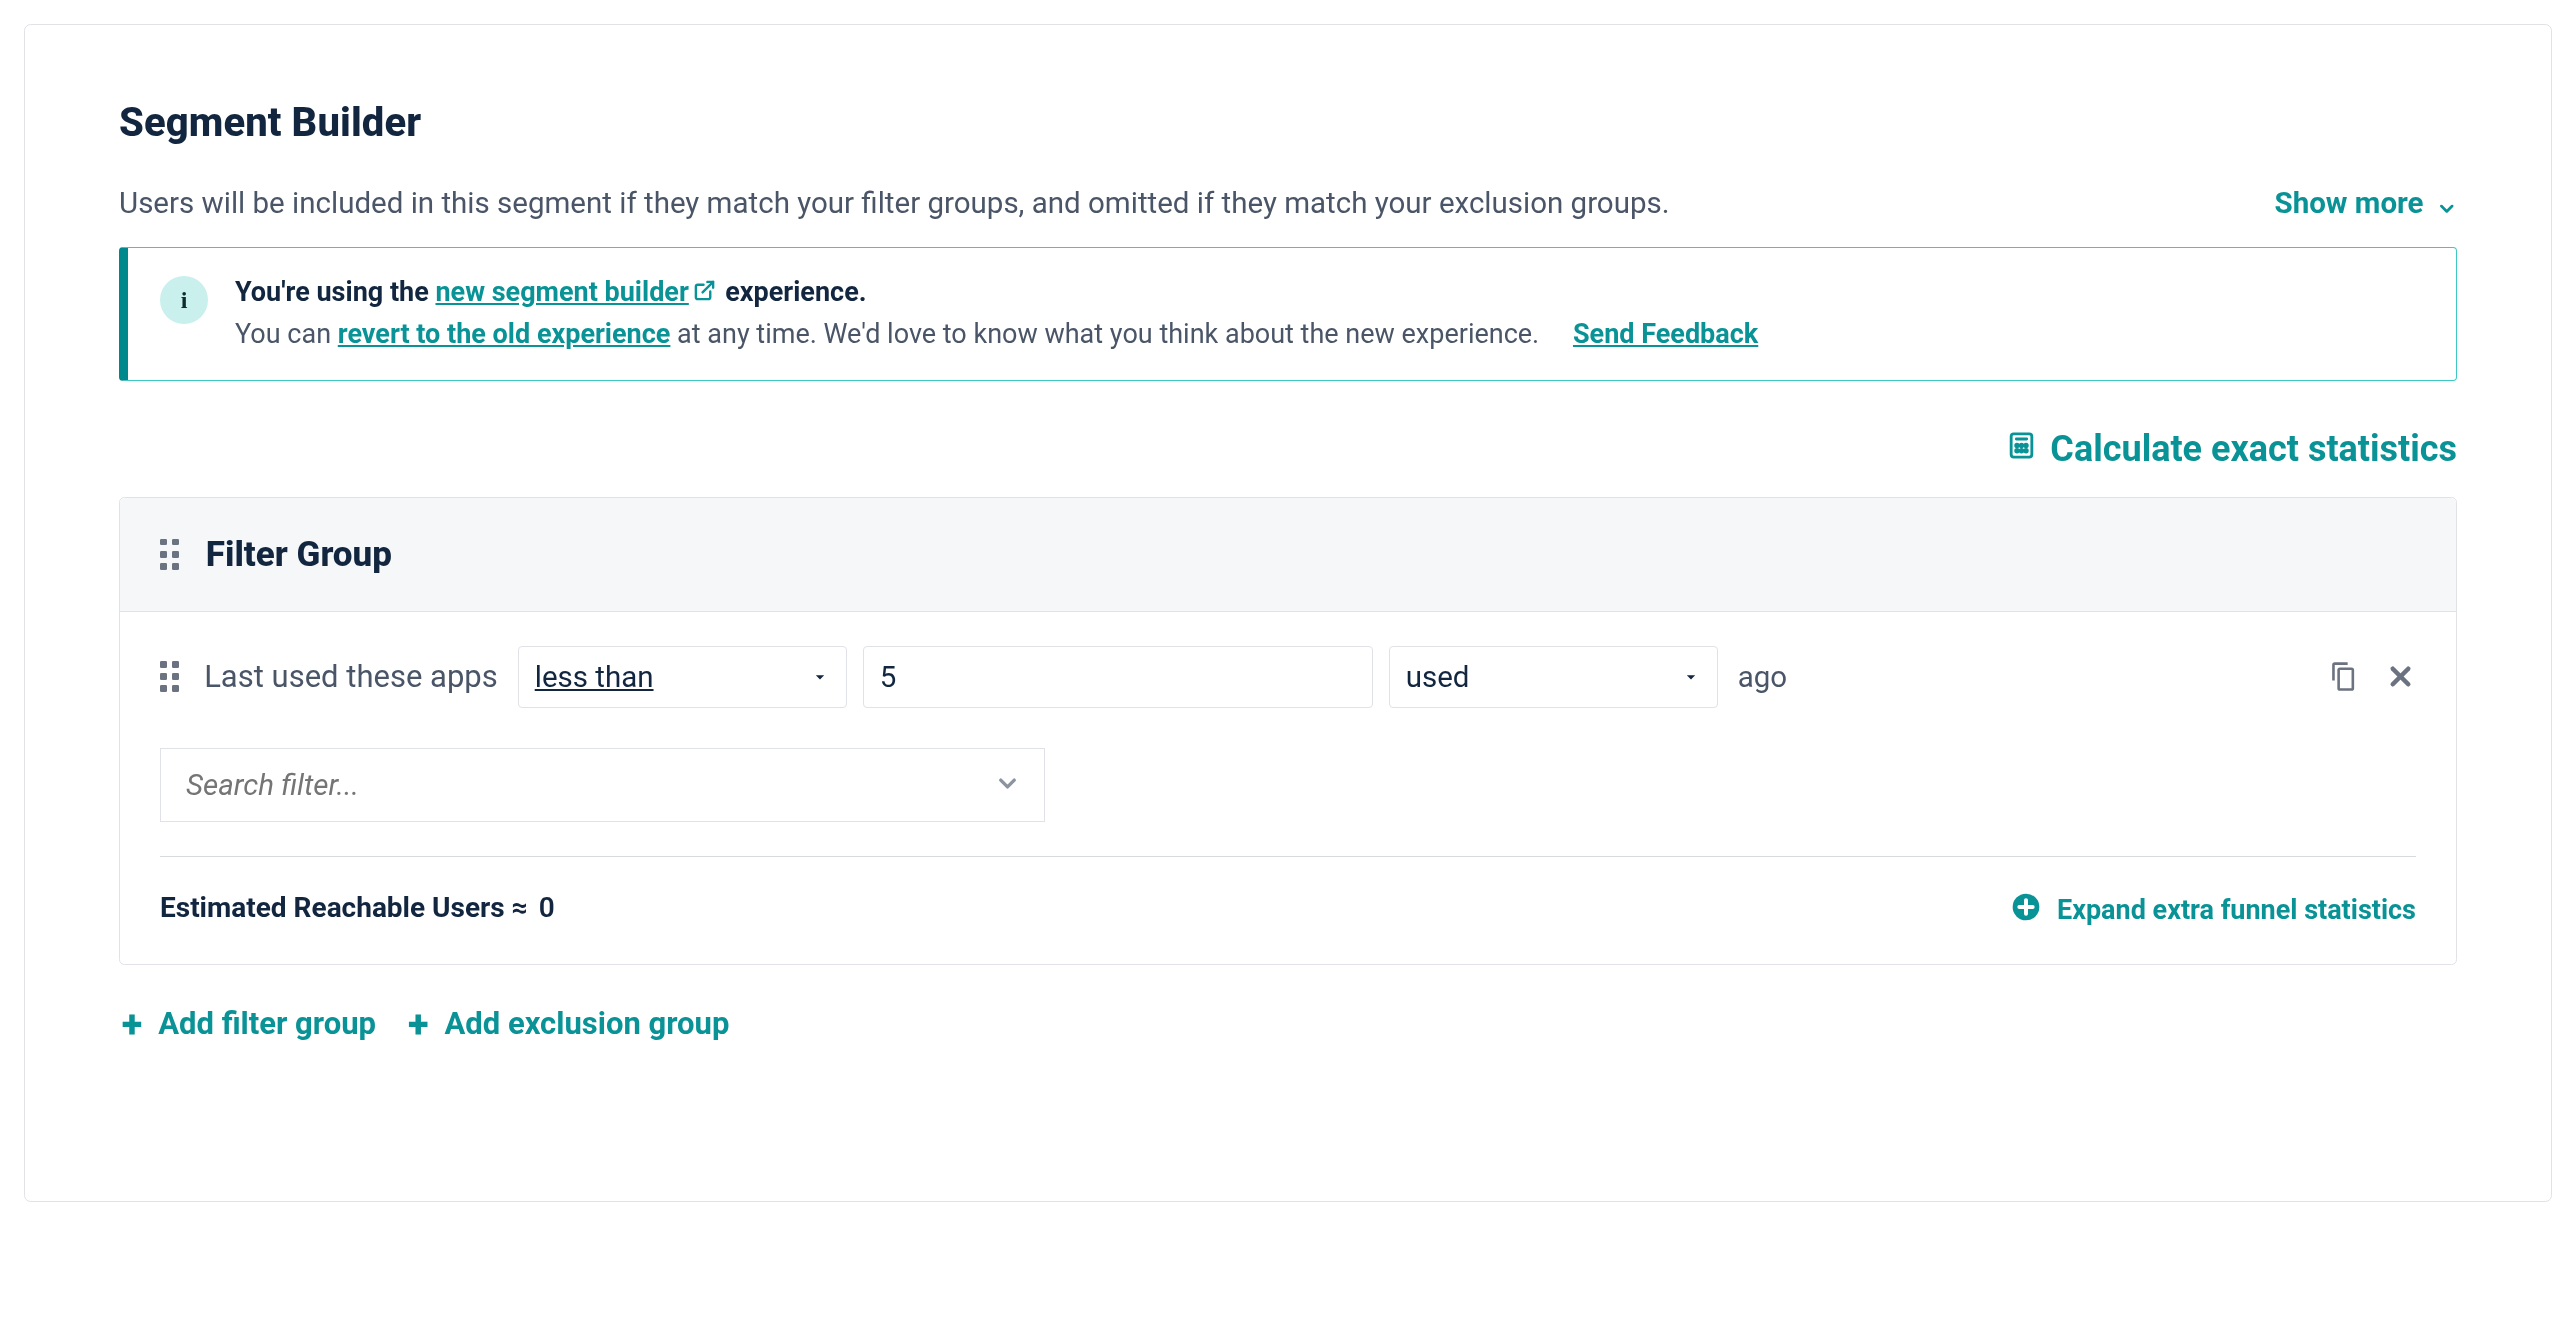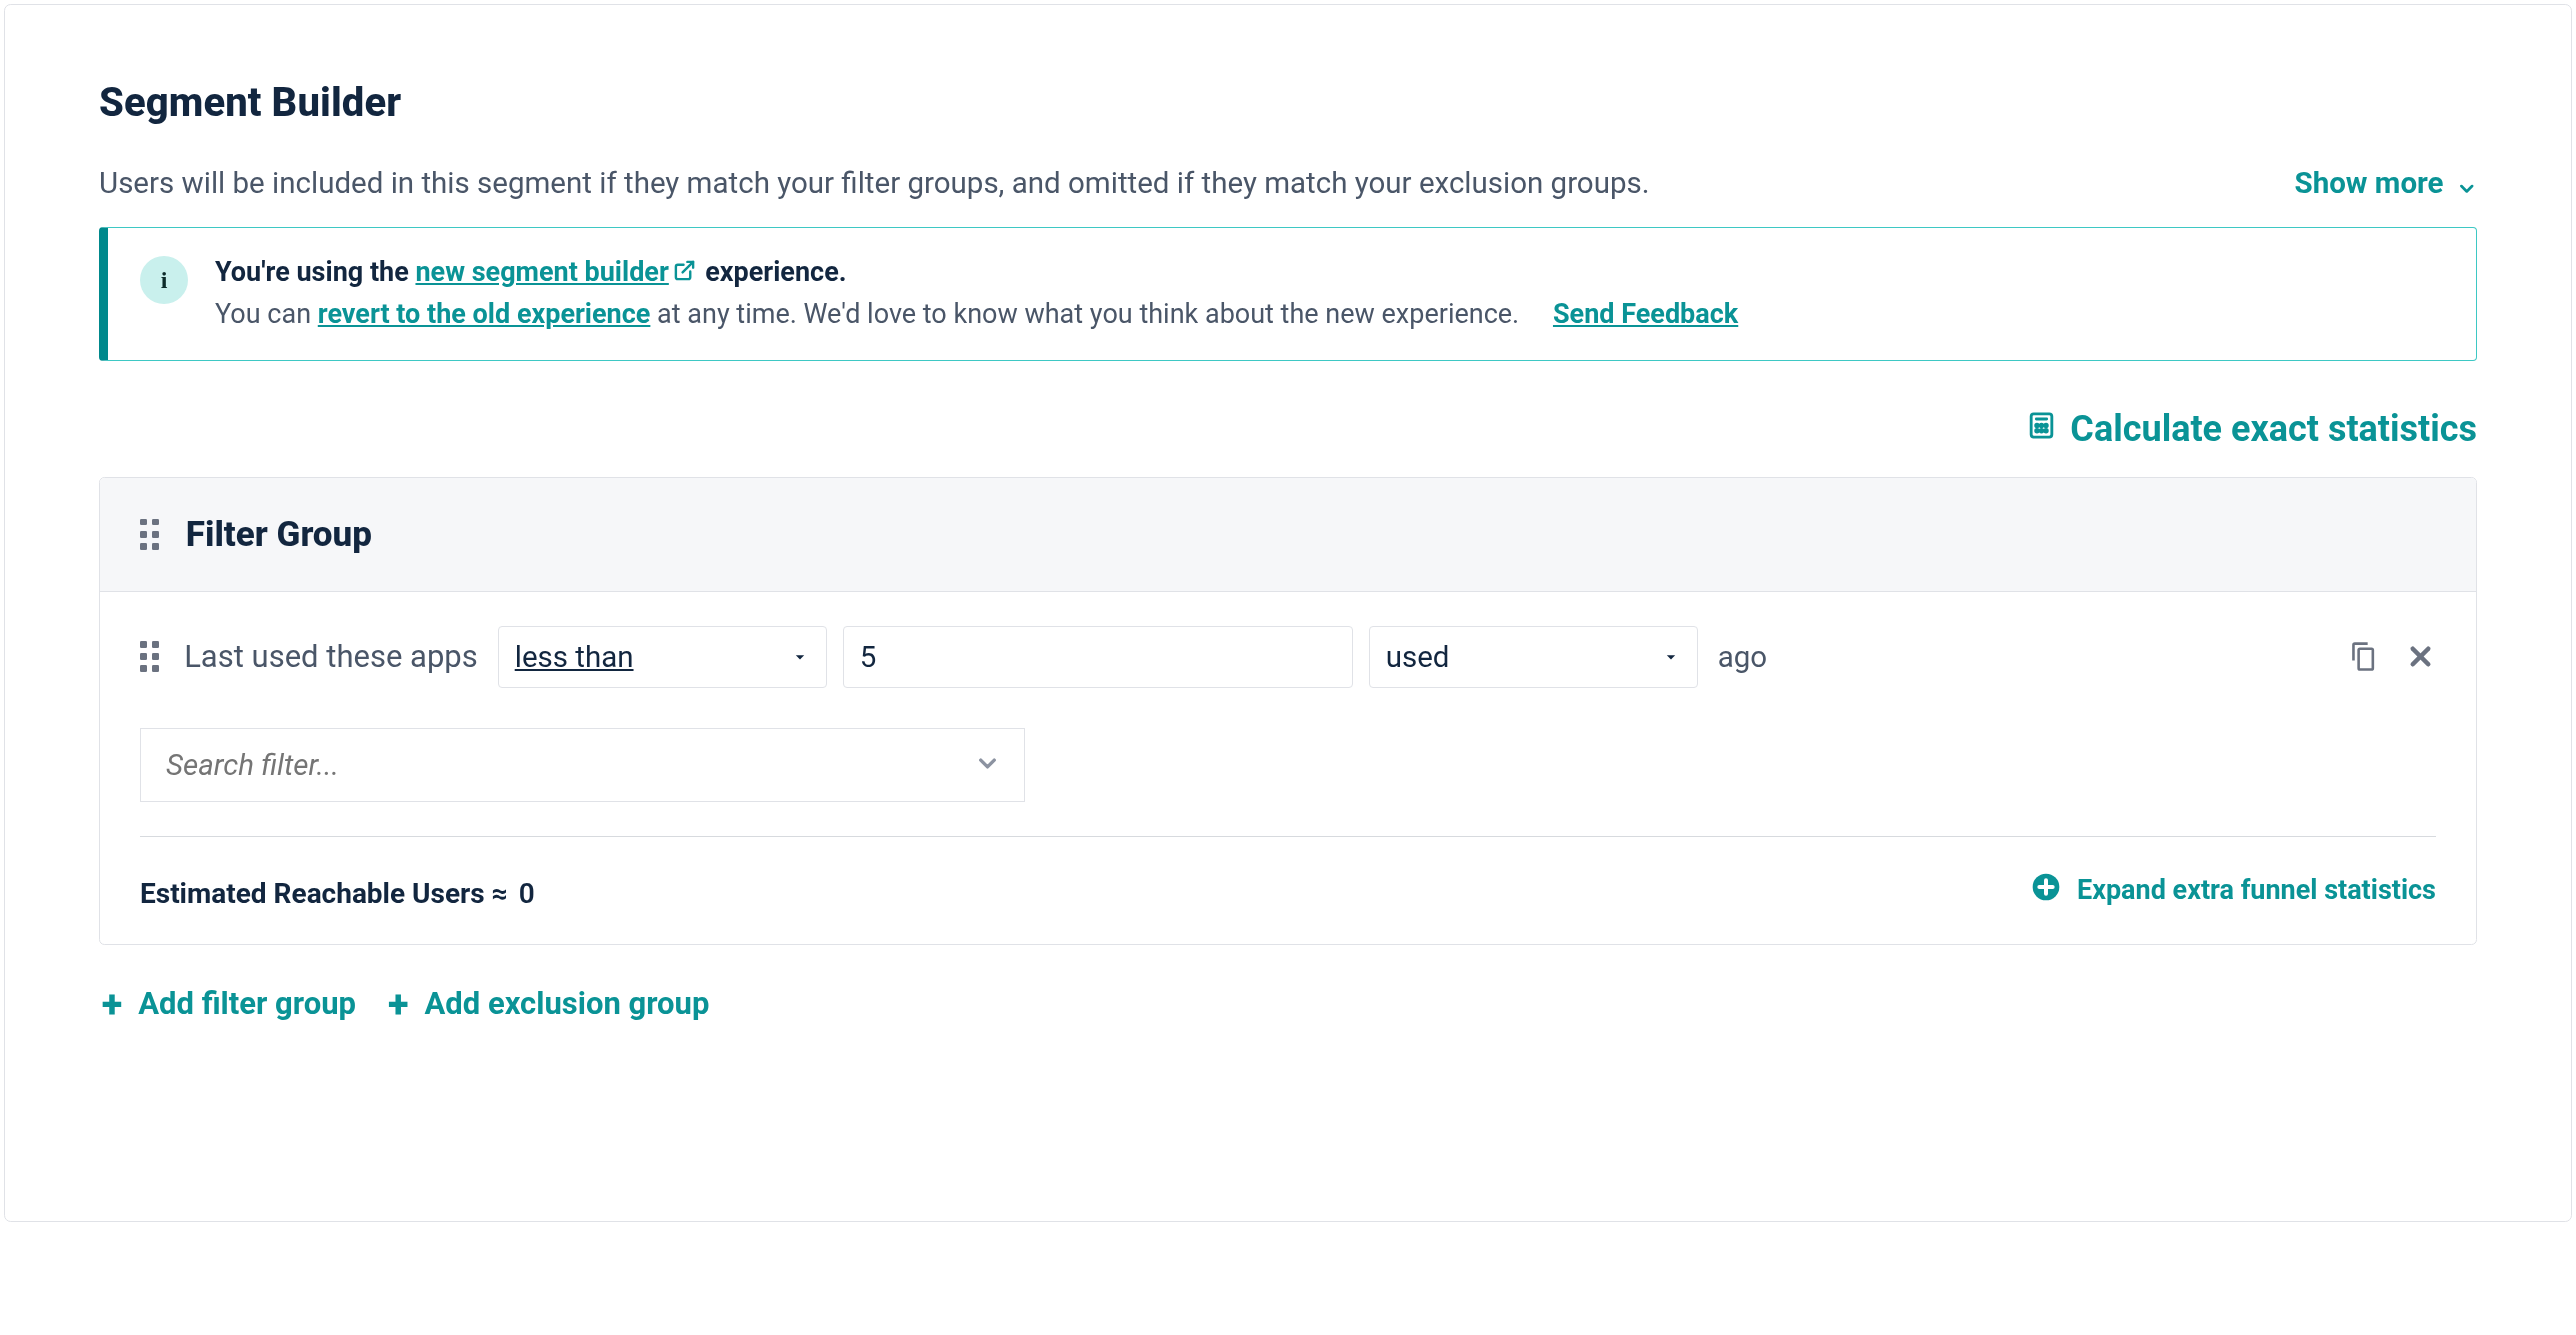--- a/index.html
+++ b/index.html
@@ -19,21 +19,21 @@
   html, body {
     margin: 0;
     padding: 0;
     background: #ffffff;
     font-family: -apple-system, BlinkMacSystemFont, "Segoe UI", Roboto, Helvetica, Arial, sans-serif;
     color: var(--ink);
   }
   .page {
     width: 2576px;
     height: 1226px;
-    padding: 4px;
+    padding: 24px;
   }
   .card {
     border: 1.3px solid var(--border);
     border-radius: 6.7px;
     background: var(--white);
     padding: 74px 94px 81px 94px;
     height: 100%;
   }
   .title {
     font-size: 40px;
@@ -261,21 +261,21 @@
   .search .chev svg { width: 27px; height: 27px; stroke: #8c93a1; }
 
   .thin-divider {
     border: none;
     border-top: 1.3px solid var(--divider);
     margin: 0;
   }
 
   .foot-row {
     display: flex;
-    align-items: flex-end;
+    align-items: flex-start;
     justify-content: space-between;
     padding: 34px 40px;
   }
   .reach {
     font-size: 28px;
     font-weight: 700;
     color: var(--ink);
   }
   .reach .val { font-weight: 600; margin-left: 4px; }
   .expand {

